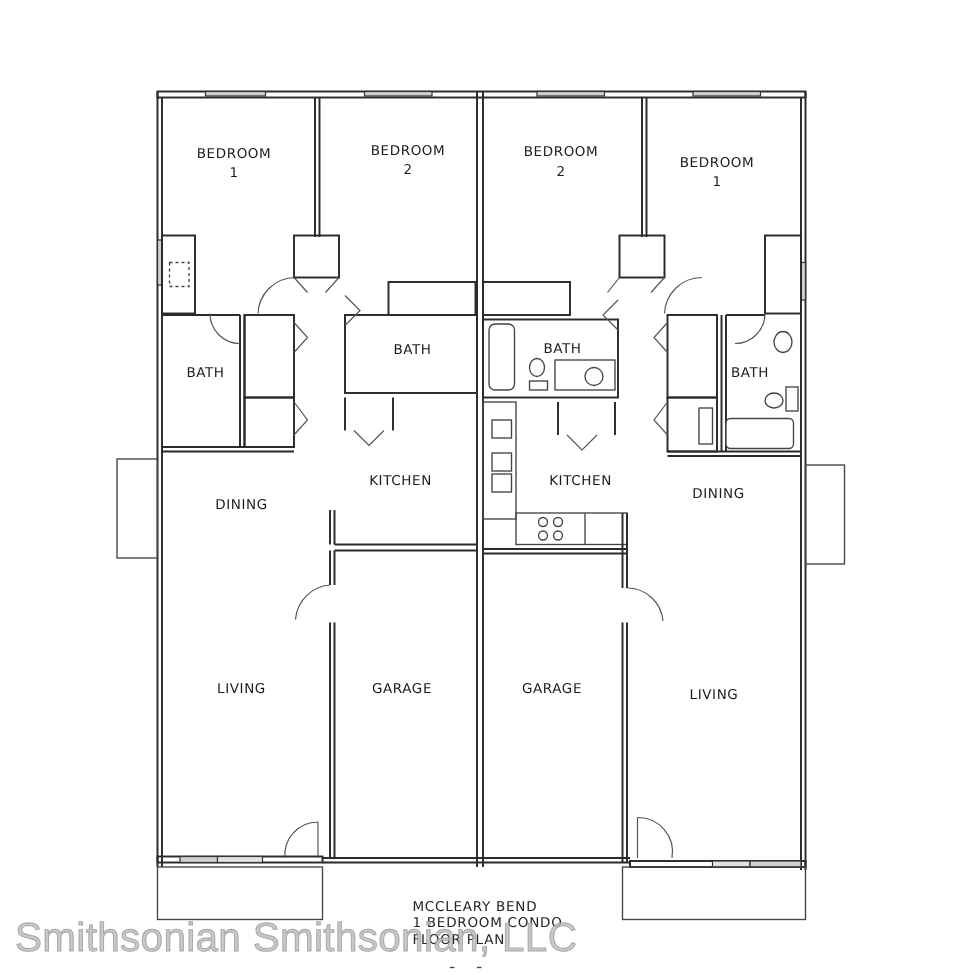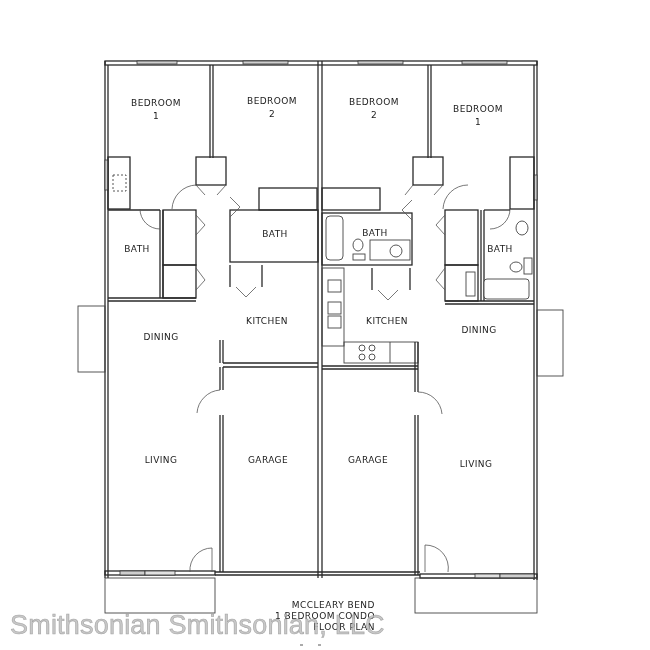--- a/index.html
+++ b/index.html
@@ -23,21 +23,21 @@
       transform: translateX(-50%);
     }
     .title {
       position: absolute;
       left: 325px; top: 600px;
       transform: translateX(-50%);
       font-family: "DejaVu Sans", sans-serif;
       font-size: 9px;
       letter-spacing: 0.5px;
       line-height: 11px;
-      text-align: right;
+      text-align: left;
       color: #222;
     }
     .title div { white-space: nowrap; }
     .watermark {
       position: absolute;
       left: 10px; top: 610px;
       font-family: "Liberation Sans", sans-serif;
       font-size: 27px;
       color: rgba(190,190,190,0.85);
       -webkit-text-stroke: 0.6px rgba(140,140,140,0.7);

